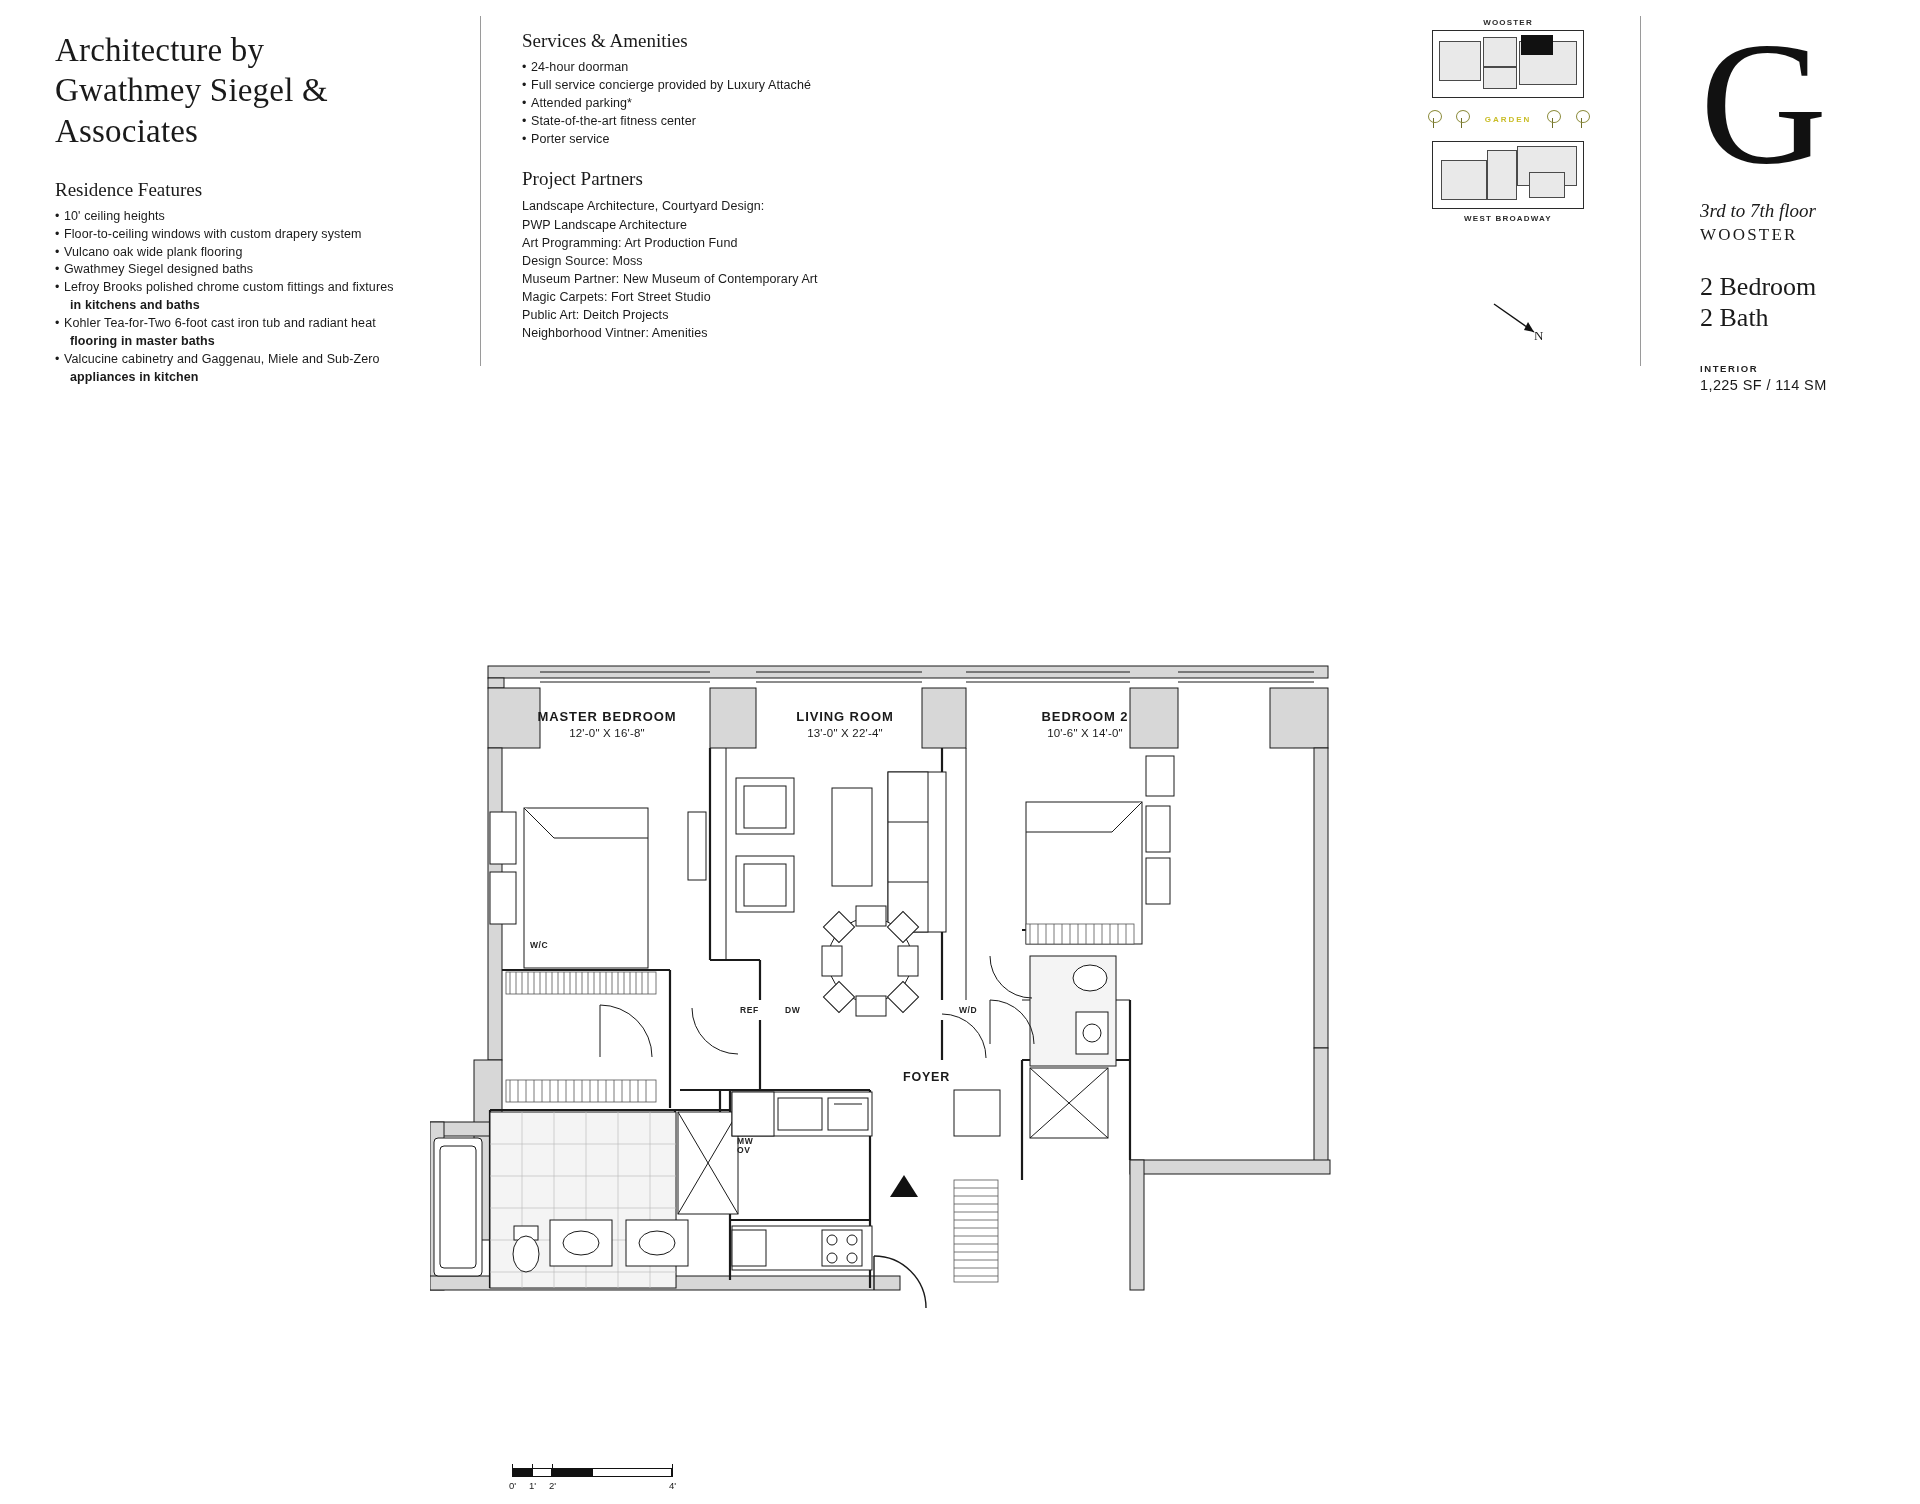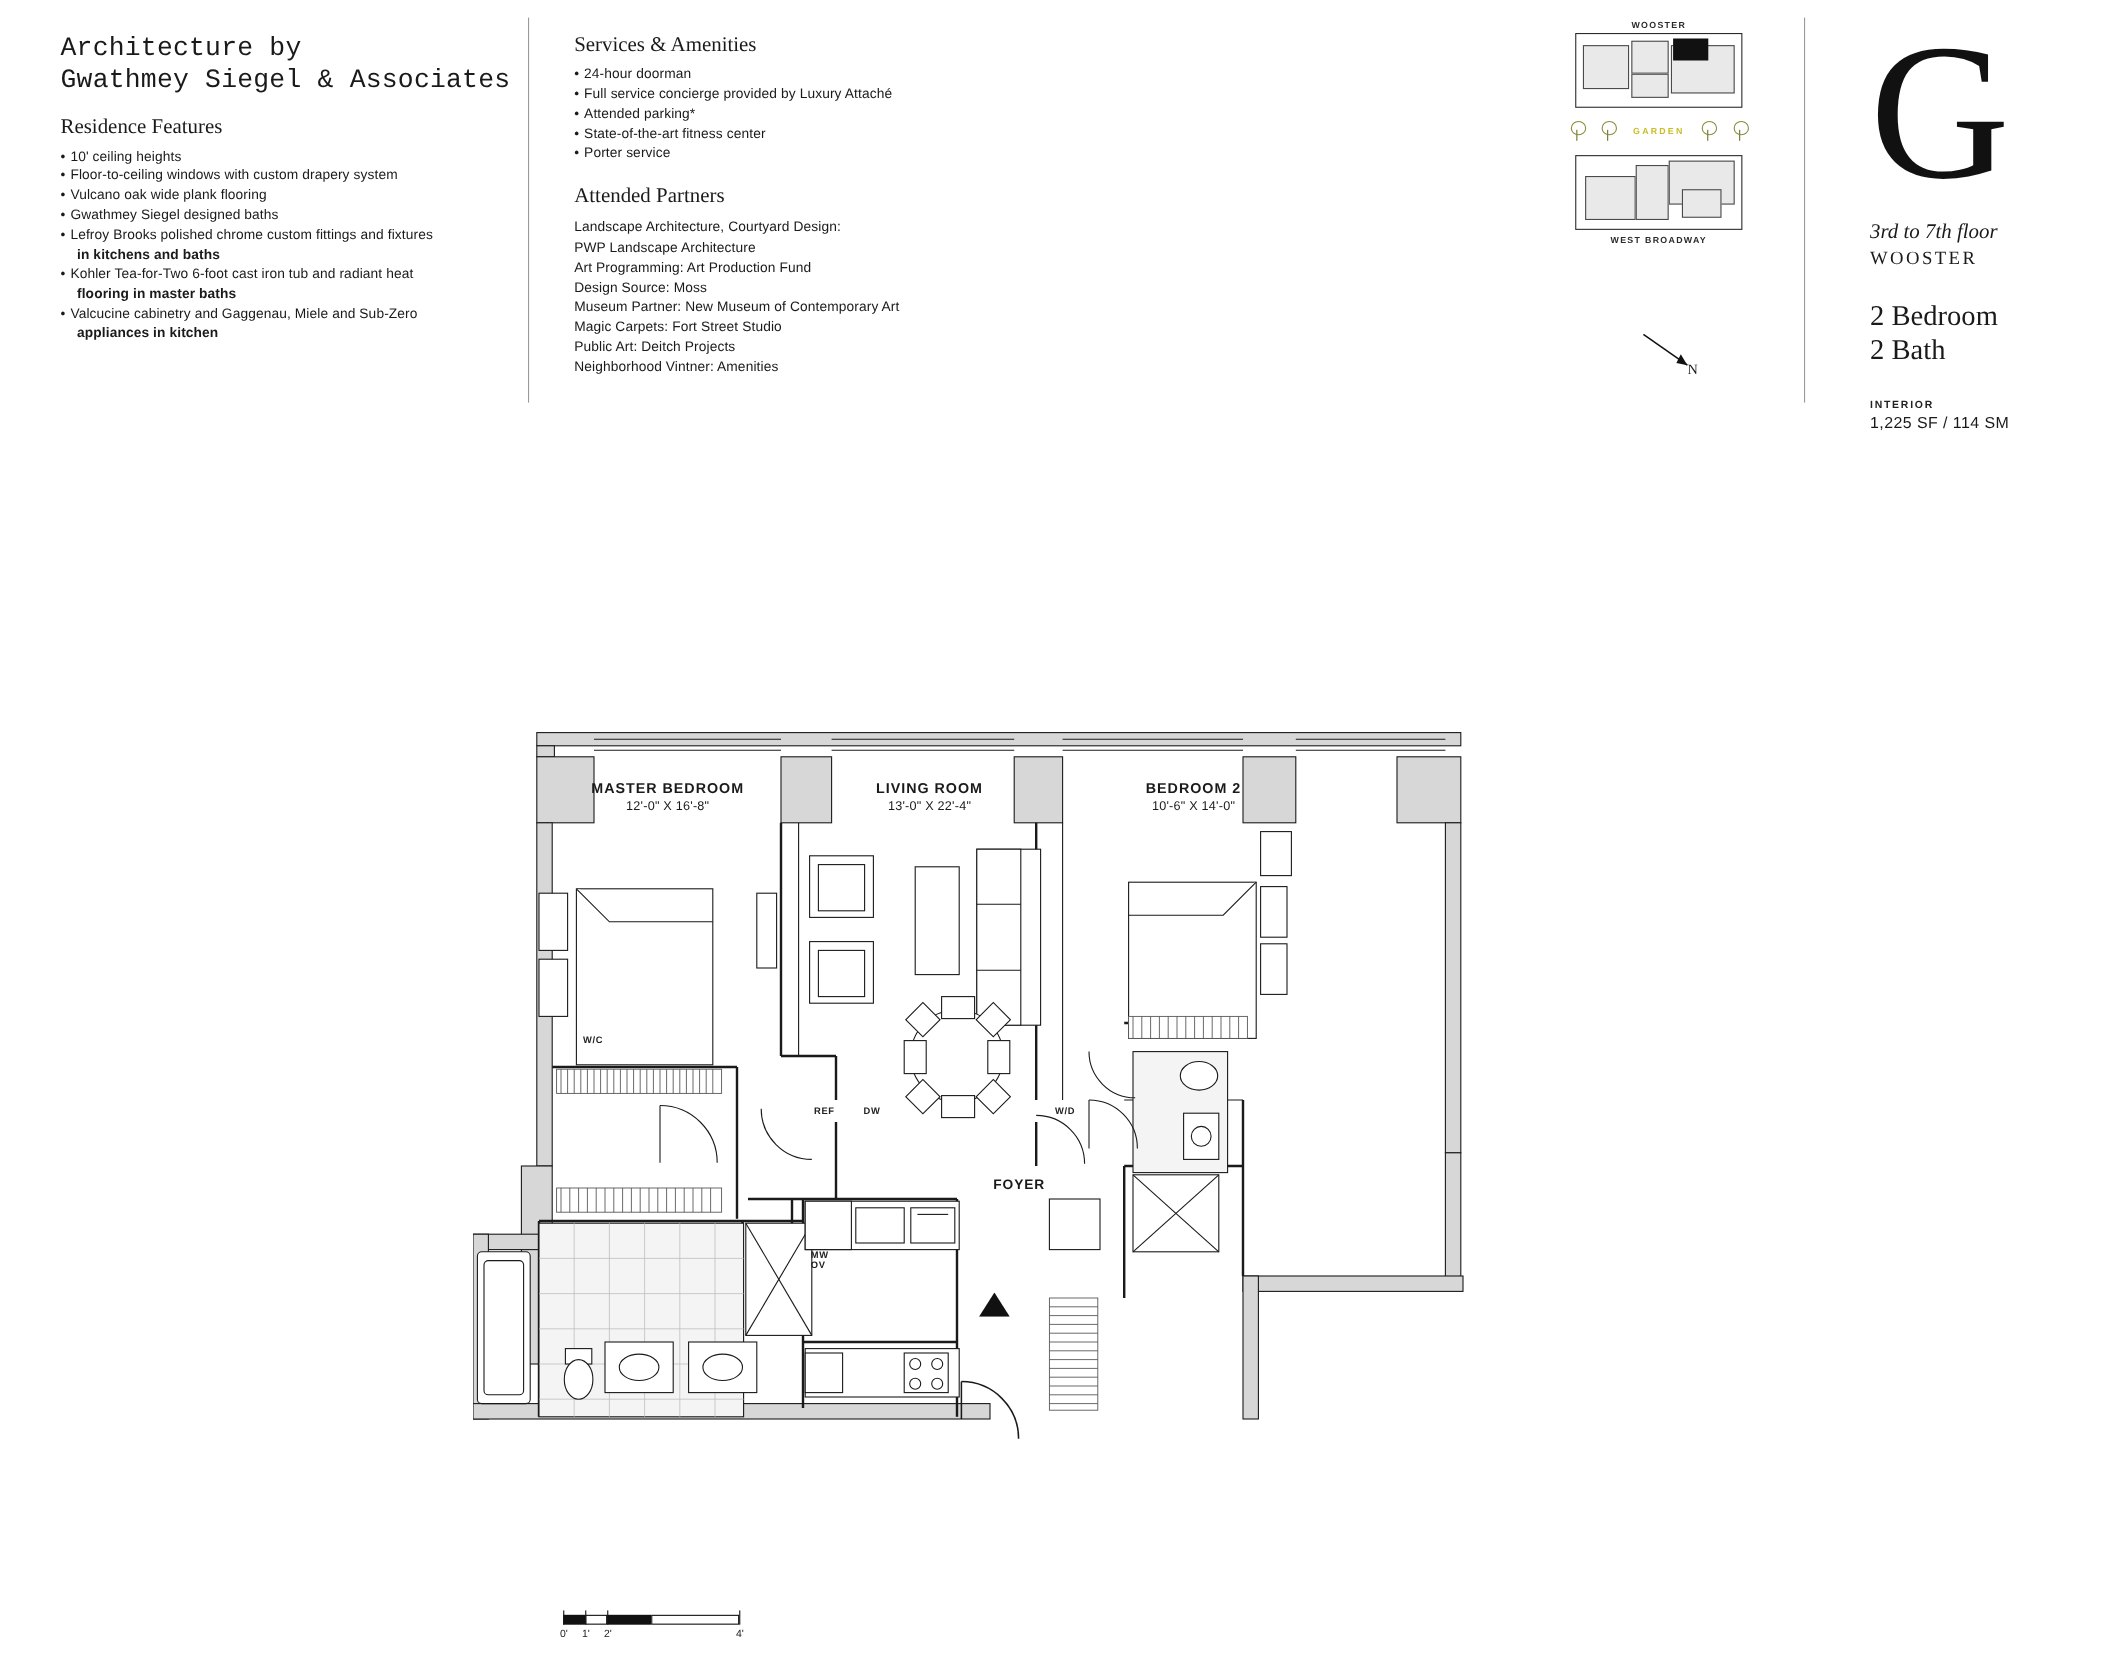--- a/index.html
+++ b/index.html
@@ -13,25 +13,25 @@
     position: relative;
     overflow: hidden;
   }
   .page { position: relative; width: 1920px; height: 1504px; }
 
   
   .col-left {
     position: absolute; left: 55px; top: 30px; width: 420px;
   }
   .headline {
-    font-family: Liberation Mono, monospace;
-    font-size: 24px;
+    font-family: Liberation Serif, serif;
+    font-size: 33px;
     line-height: 1.22;
     letter-spacing: .2px;
-    margin-bottom: 16px;
+    margin-bottom: 28px;
   }
   .sec-title {
     font-family: "Liberation Serif", serif;
     font-size: 19px;
     margin: 0 0 7px 0;
     font-weight: 400;
   }
   ul.bullets { list-style: none; margin: 0 0 0 0; padding: 0; }
   ul.bullets li {
     font-size: 12.5px;
@@ -168,21 +168,21 @@
   <div class="col-mid">
     <div class="sec-title">Services &amp; Amenities</div>
     <ul class="bullets">
       <li>24-hour doorman</li>
       <li>Full service concierge provided by Luxury Attaché</li>
       <li>Attended parking*</li>
       <li>State-of-the-art fitness center</li>
       <li>Porter service</li>
     </ul>
     <div class="gap"></div>
-    <div class="sec-title">Attended Partners</div>
+    <div class="sec-title">Project Partners</div>
     <ul class="plain-list">
       <li>Landscape Architecture, Courtyard Design:</li>
       <li>PWP Landscape Architecture</li>
       <li>Art Programming: Art Production Fund</li>
       <li>Design Source: Moss</li>
       <li>Museum Partner: New Museum of Contemporary Art</li>
       <li>Magic Carpets: Fort Street Studio</li>
       <li>Public Art: Deitch Projects</li>
       <li>Neighborhood Vintner: Amenities</li>
     </ul>

